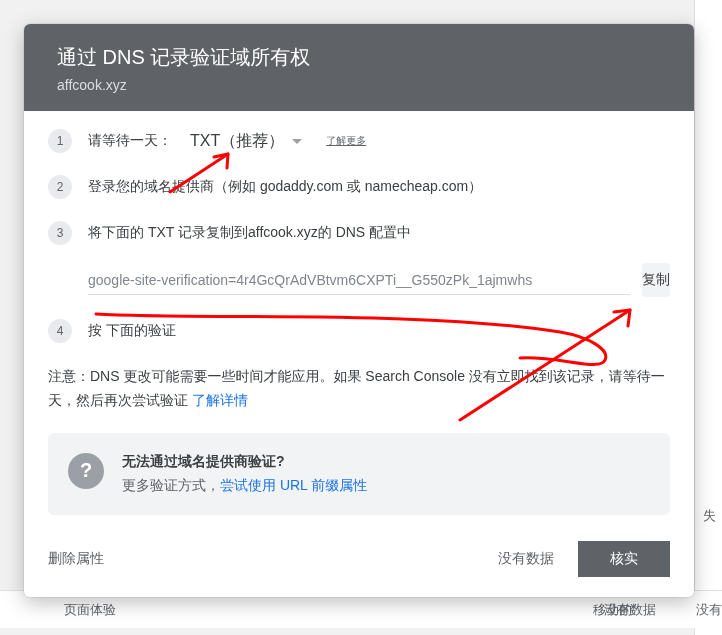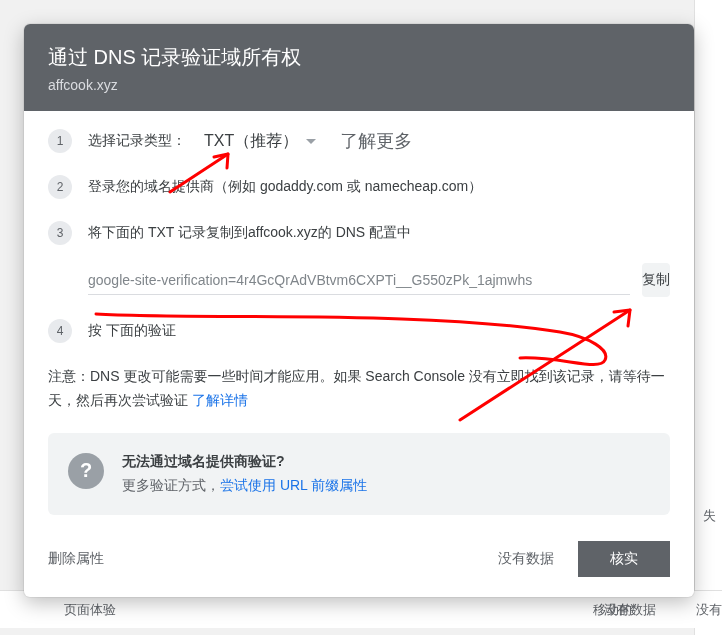--- a/index.html
+++ b/index.html
@@ -26,21 +26,21 @@
   }
   .bg-rcol .hdr { position:absolute; top:507px; font-size:13px; color:#5f6368; left:8px;}
 
   .dialog {
     position:absolute; left:24px; top:24px; width:670px;
     background:#fff; border-radius:6px;
     box-shadow:0 6px 20px rgba(0,0,0,0.25), 0 0 0 1px rgba(0,0,0,0.05);
     overflow:hidden;
   }
   .dlg-head {
-    background:#5f6368; padding:20px 24px 18px;
+    background:#5f6368; padding:20px 33px 18px;
   }
   .dlg-title { color:#fff; font-size:20px; font-weight:400; margin:0 0 6px;}
   .dlg-sub { color:#dadce0; font-size:14px; }
   .dlg-body { padding:18px 24px 10px; }
 
   .step { display:flex; align-items:center; margin-bottom:22px; font-size:14px; color:#3c4043;}
   .step.tight { margin-bottom:18px; }
   .step-num {
     width:24px; height:24px; border-radius:50%; background:#e8eaed;
     color:#5f6368; font-size:12px; display:flex; align-items:center; justify-content:center;
@@ -49,21 +49,21 @@
   .step-body { display:flex; align-items:center; flex-wrap:wrap; }
   .label-t { margin-right:18px; }
   .dd {
     display:flex; align-items:center; cursor:pointer; margin-right:24px;
   }
   .dd-text { color:#3c4043; font-size:16px; }
   .dd-arrow {
     width:0;height:0;border-left:5px solid transparent;border-right:5px solid transparent;
     border-top:5px solid #9aa0a6; margin-left:8px;
   }
-  .linklike { color:#5f6368; cursor:pointer; font-size:18px;}
+  .linklike { color:#5f6368; text-decoration:underline; cursor:pointer; font-size:10px;}
 
   .txt-row { display:flex; align-items:center; margin:4px 0 22px 40px;}
   .txt-field {
     flex:1; border:none; border-bottom:1px solid #dadce0; padding:6px 0;
     font-size:14px; color:#80868b; background:transparent; outline:none;
     white-space:nowrap; overflow:hidden; text-overflow:ellipsis;
   }
   .copy-btn {
     margin-left:12px; background:#f1f3f4; border:none; color:#3c4043;
     font-size:14px; padding:8px 0; border-radius:4px; cursor:pointer;
@@ -119,21 +119,21 @@
   <div class="dlg-head">
     <div class="dlg-title">通过 DNS 记录验证域所有权</div>
     <div class="dlg-sub">affcook.xyz</div>
   </div>
 
   <div class="dlg-body">
 
     <div class="step">
       <div class="step-num">1</div>
       <div class="step-body">
-        <span class="label-t">选择记录类型：</span>
+        <span class="label-t">请等待一天：</span>
         <span class="dd">
           <span class="dd-text">TXT（推荐）</span>
           <span class="dd-arrow"></span>
         </span>
         <span class="linklike">了解更多</span>
       </div>
     </div>
 
     <div class="step">
       <div class="step-num">2</div>

